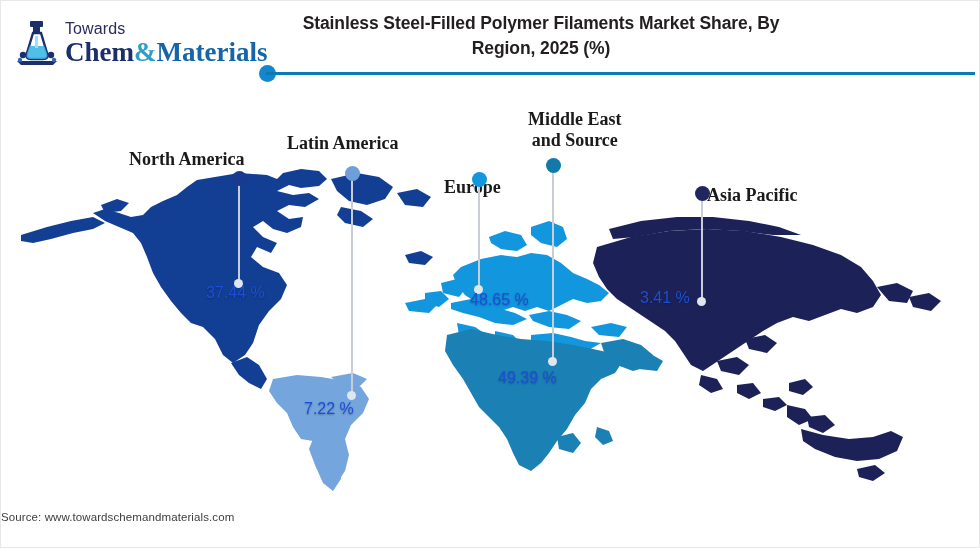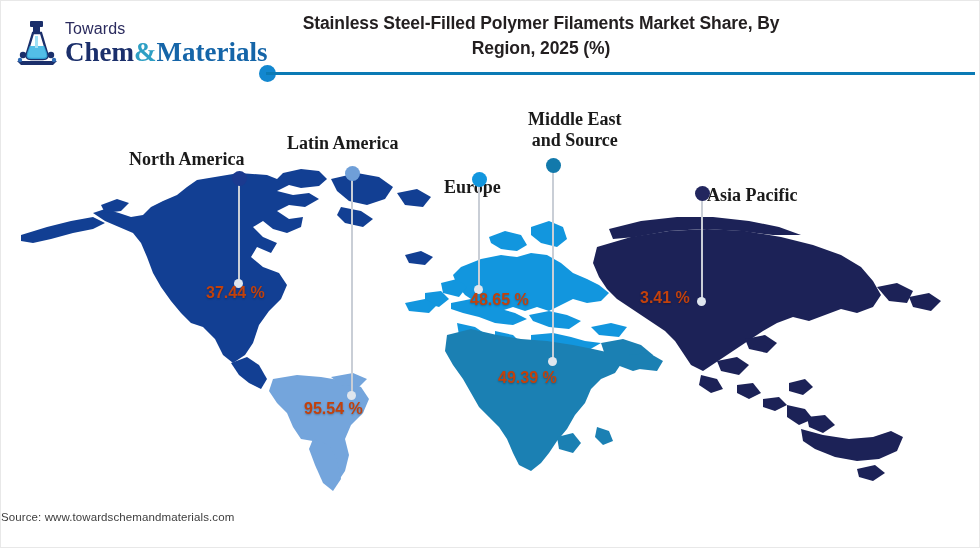--- a/index.html
+++ b/index.html
@@ -116,23 +116,23 @@
     width: 9px;
     height: 9px;
     border-radius: 50%;
     background: #dfe6ee;
   }
 
   
   .value-label {
     position: absolute;
     font-family: "Liberation Sans", sans-serif;
-    font-weight: bold;
+    font-weight: normal;
     font-size: 16px;
-    color: #c2410c;
+    color: #1d4ed8;
     white-space: nowrap;
     text-shadow: 0 1px 2px rgba(0,0,0,.28);
     text-align: center;
   }
 
   
   #source-note {
     position: absolute;
     left: 0;
     right: 0;
@@ -267,21 +267,21 @@
     <div class="pin-dot" style="left:231px; top:170px; background:#1b3a8f;"></div>
     <div class="pin-foot" style="left:233px; top:278px;"></div>
     <div class="value-label" style="left:205px; top:283px;">37.44 %</div>
   </div>
 
   <div class="callout">
     <div class="callout-label" style="left:286px; top:132px;">Latin America</div>
     <div class="pin-stem" style="left:350px; top:178px; height:216px;"></div>
     <div class="pin-dot" style="left:344px; top:165px; background:#6f9fd8;"></div>
     <div class="pin-foot" style="left:346px; top:390px;"></div>
-    <div class="value-label" style="left:303px; top:399px;">95.54 %</div>
+    <div class="value-label" style="left:303px; top:399px;">7.22 %</div>
   </div>
 
   <div class="callout">
     <div class="callout-label" style="left:443px; top:140px;margin-top:36px;">Europe</div>
     <div class="pin-stem" style="left:477px; top:184px; height:104px;"></div>
     <div class="pin-dot" style="left:471px; top:171px; background:#1296de;"></div>
     <div class="pin-foot" style="left:473px; top:284px;"></div>
     <div class="value-label" style="left:469px; top:290px;">48.65 %</div>
   </div>
 

